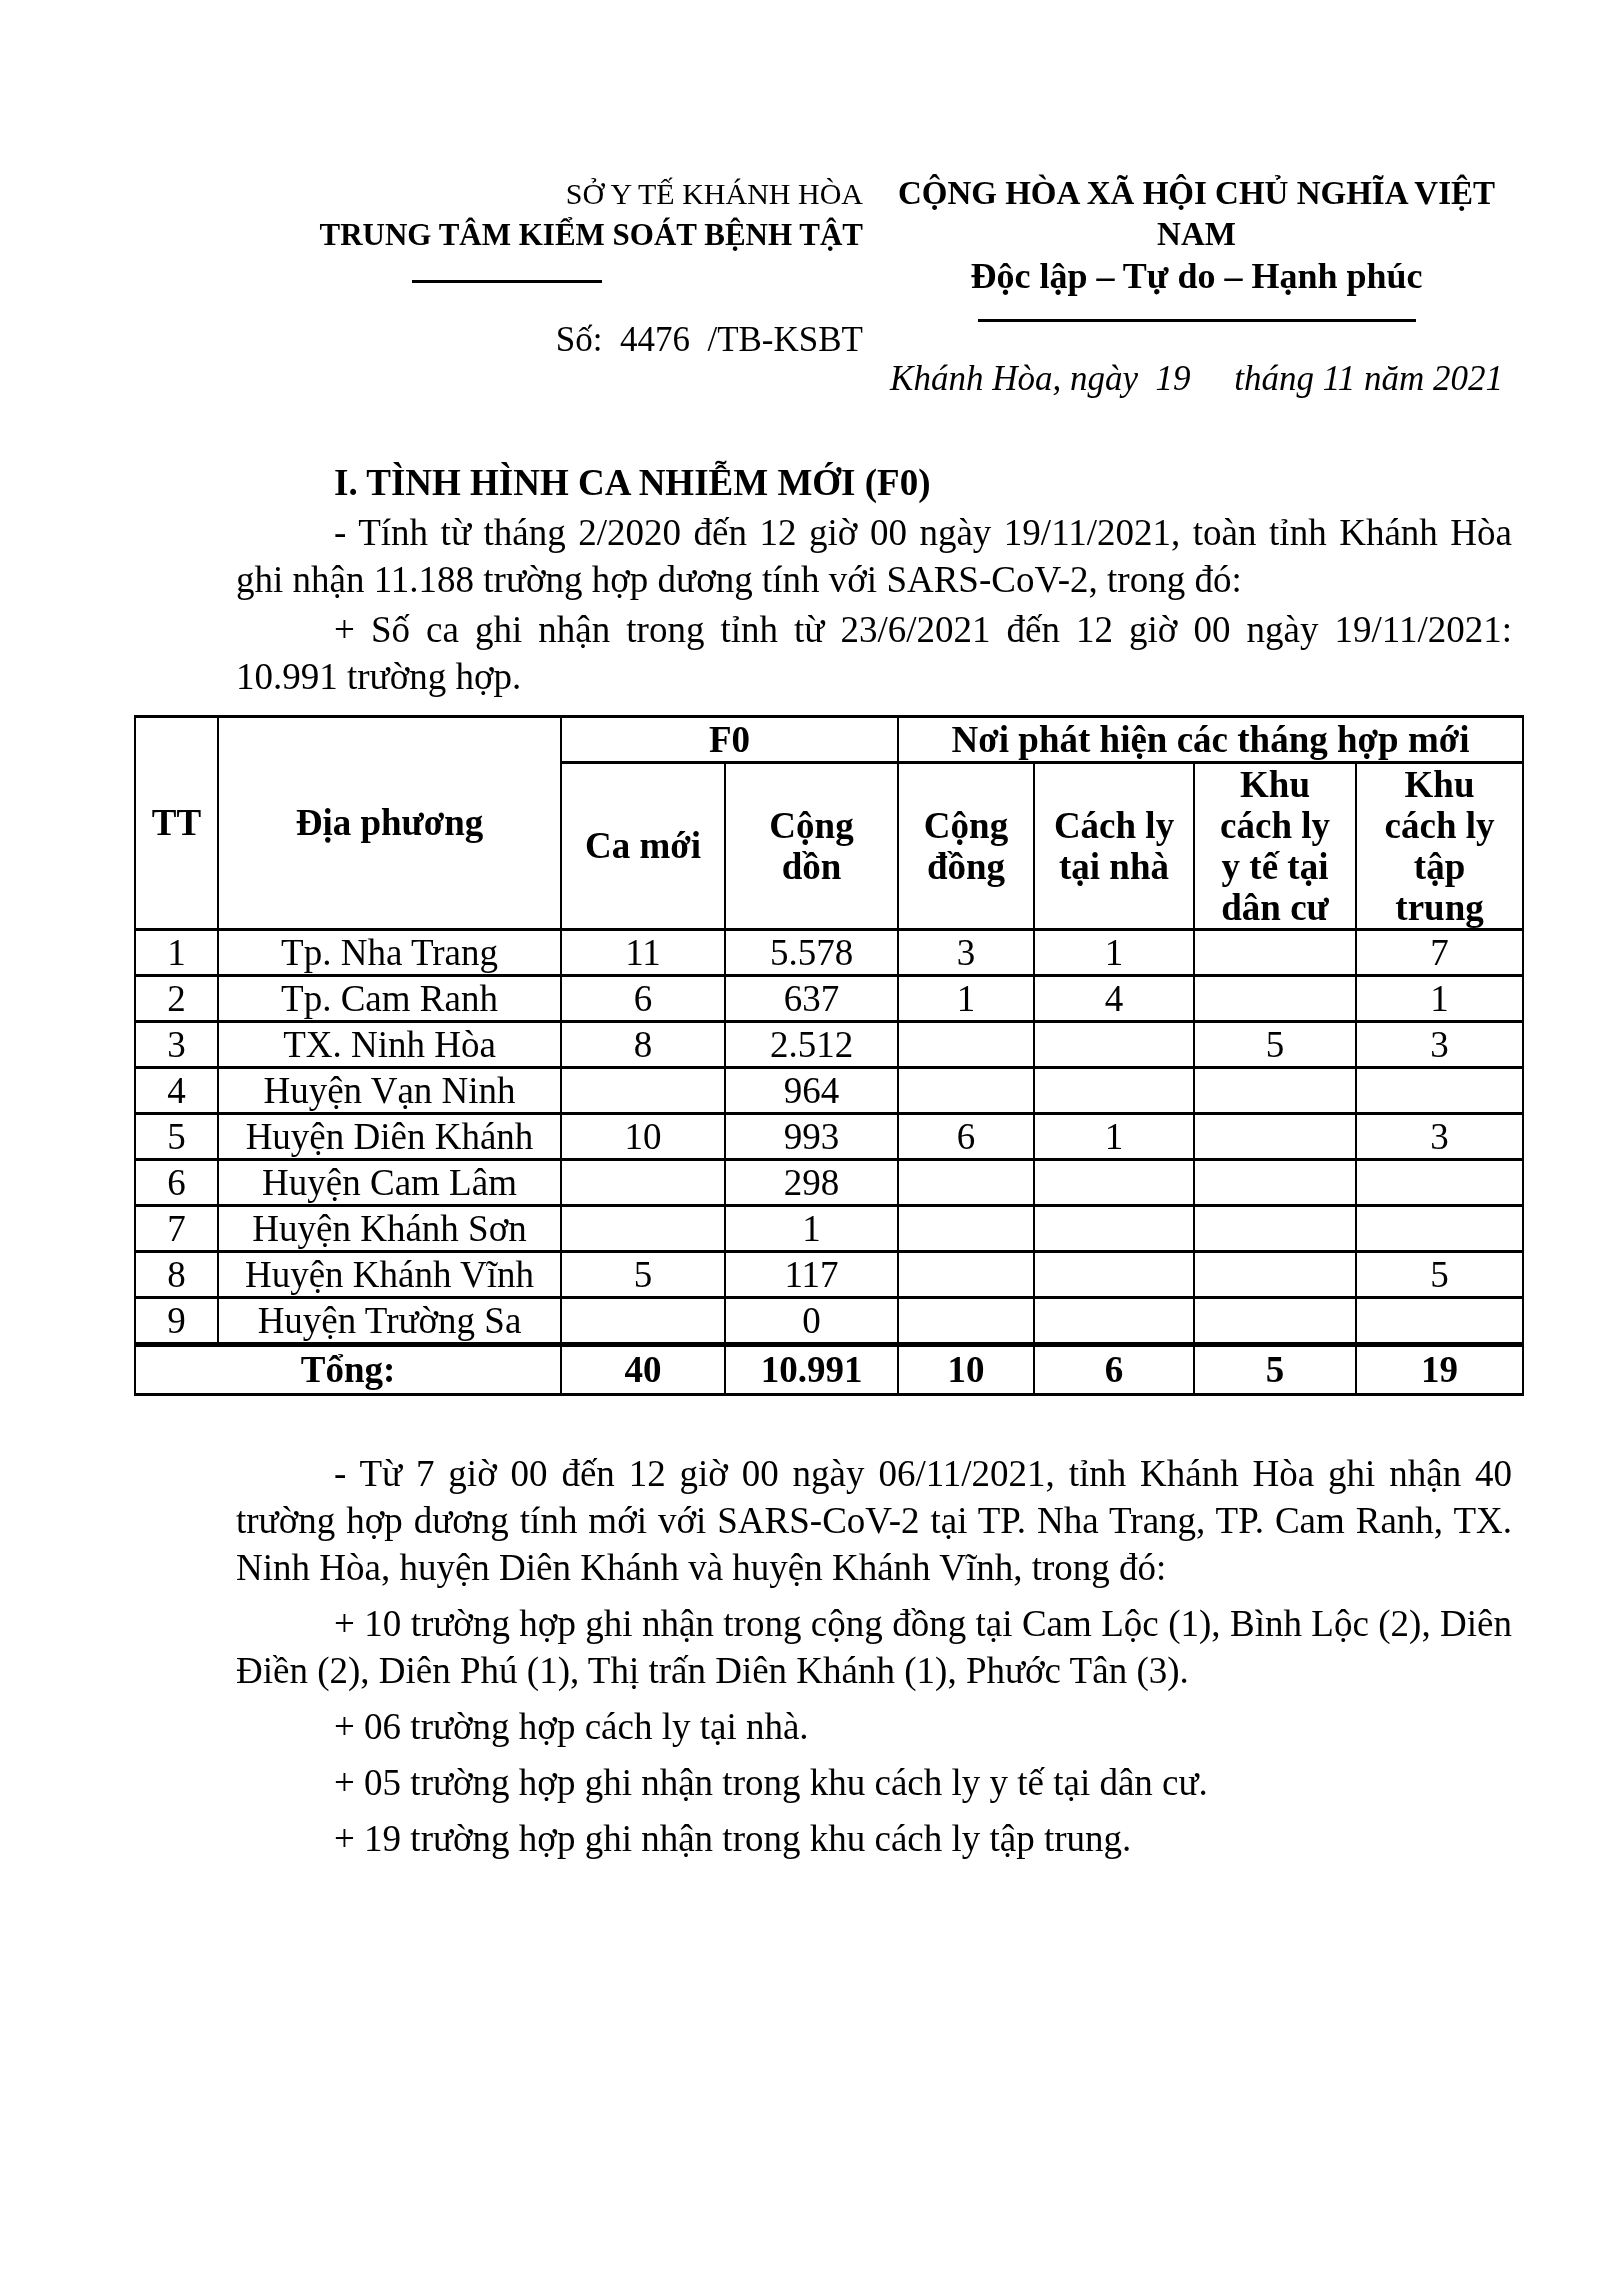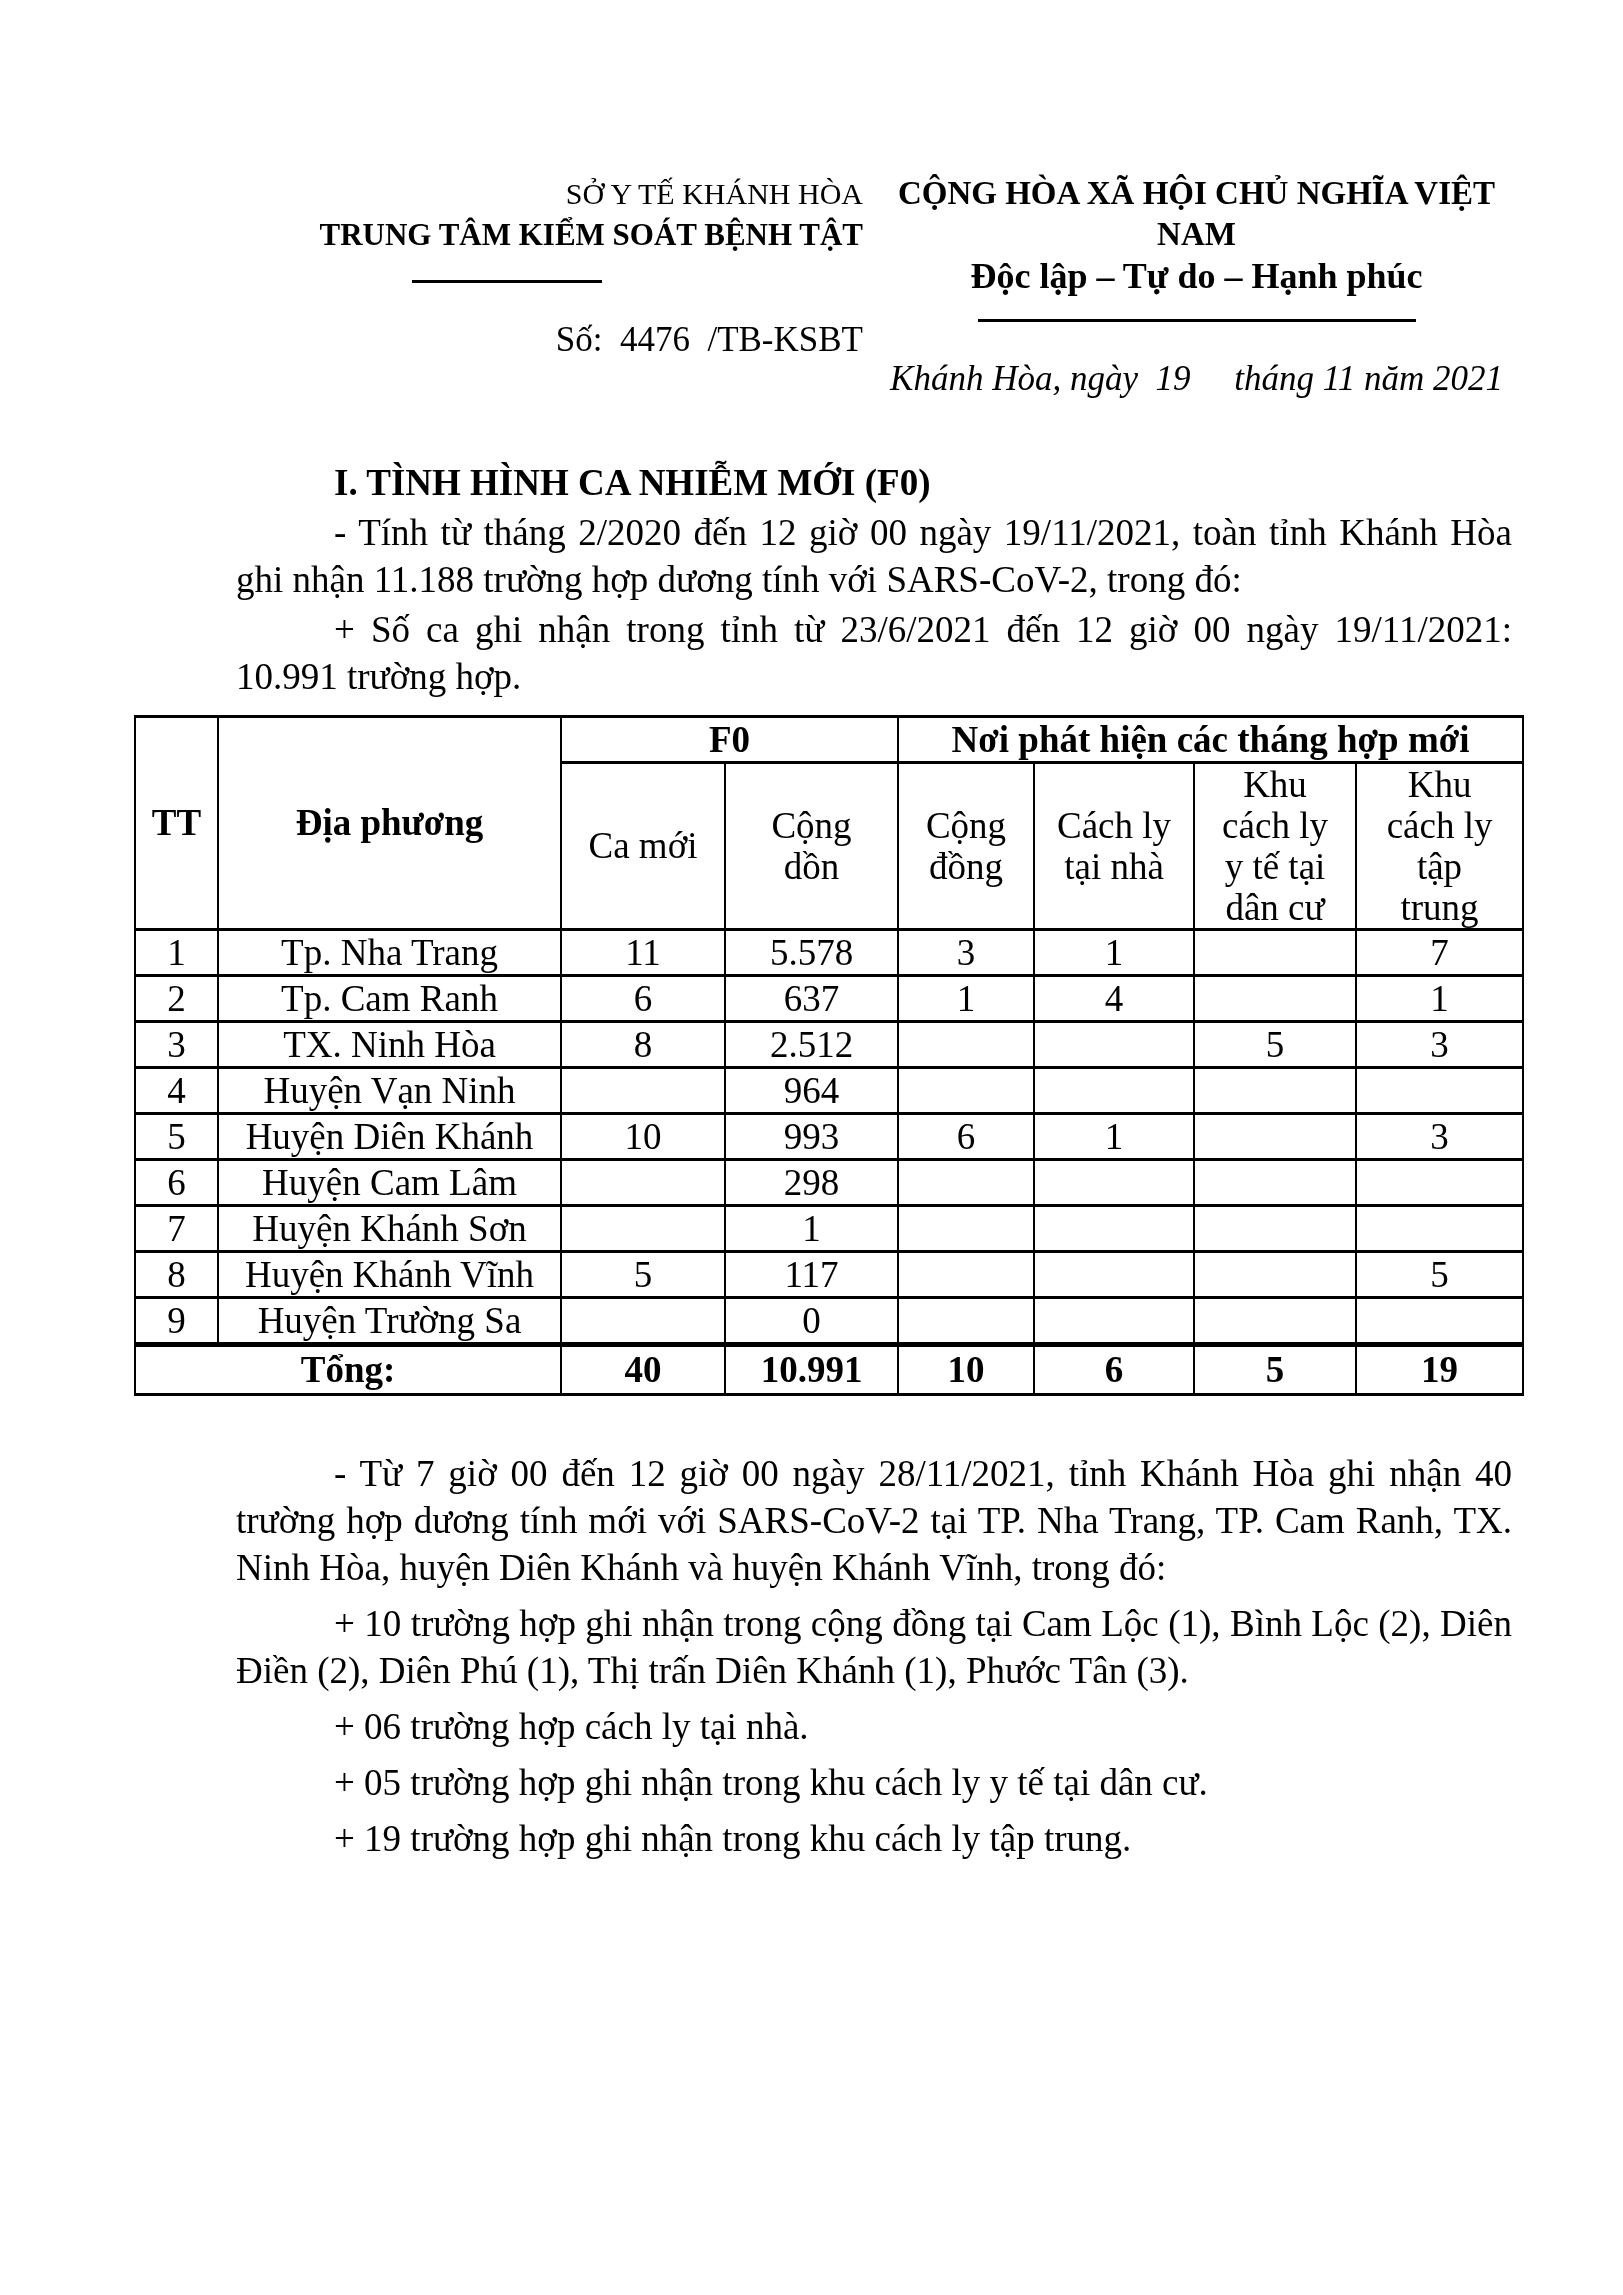--- a/index.html
+++ b/index.html
@@ -43,21 +43,21 @@
   col.c-cd{width:173px} col.c-cg{width:136px} col.c-cl{width:160px}
   col.c-ky{width:162px} col.c-kt{width:167px}
   table.cases th, table.cases td {
     border-left:2px solid #000; border-right:2px solid #000;
     border-top:3.9px solid #000; border-bottom:3.9px solid #000;
     font-size:37px; vertical-align:middle; text-align:center;
     padding:0 3.9px; overflow:hidden;
   }
   th.h-main { font-weight:bold; height:43px; }
   th.h-span2 { font-weight:bold; }
-  th.h-sub { font-weight:normal; font-size:35px; line-height:41px; white-space:pre-line; padding:3.9px 2.6px;margin-top:16px; }
+  th.h-sub { font-weight:bold; font-size:35px; line-height:41px; white-space:pre-line; padding:3.9px 2.6px;margin-top:16px; }
   td.cell { height:43px; }
   td.cell-left { text-align:left; padding-left:25px; }
   tr.total-row td { font-weight:bold; height:46px; border-top:5.2px solid #000; }
 </style>
 </head>
 <body>
 
 <div class="page">
 
   <div class="header-row">
@@ -217,21 +217,21 @@
         <td>10.991</td>
         <td>10</td>
         <td>6</td>
         <td>5</td>
         <td>19</td>
       </tr>
     </tfoot>
   </table>
 
   <div class="text-block notes">
-    <p class="para">- Từ 7 giờ 00 đến 12 giờ 00 ngày 28/11/2021, tỉnh Khánh Hòa ghi nhận 40 trường hợp dương tính mới với SARS-CoV-2 tại TP. Nha Trang, TP. Cam Ranh, TX. Ninh Hòa, huyện Diên Khánh và huyện Khánh Vĩnh, trong đó:</p>
+    <p class="para">- Từ 7 giờ 00 đến 12 giờ 00 ngày 06/11/2021, tỉnh Khánh Hòa ghi nhận 40 trường hợp dương tính mới với SARS-CoV-2 tại TP. Nha Trang, TP. Cam Ranh, TX. Ninh Hòa, huyện Diên Khánh và huyện Khánh Vĩnh, trong đó:</p>
     <p class="para">+ 10 trường hợp ghi nhận trong cộng đồng tại Cam Lộc (1), Bình Lộc (2), Diên Điền (2), Diên Phú (1), Thị trấn Diên Khánh (1), Phước Tân (3).</p>
     <p class="para">+ 06 trường hợp cách ly tại nhà.</p>
     <p class="para">+ 05 trường hợp ghi nhận trong khu cách ly y tế tại dân cư.</p>
     <p class="para">+ 19 trường hợp ghi nhận trong khu cách ly tập trung.</p>
   </div>
 
 </div>
 
 
 </body></html>

